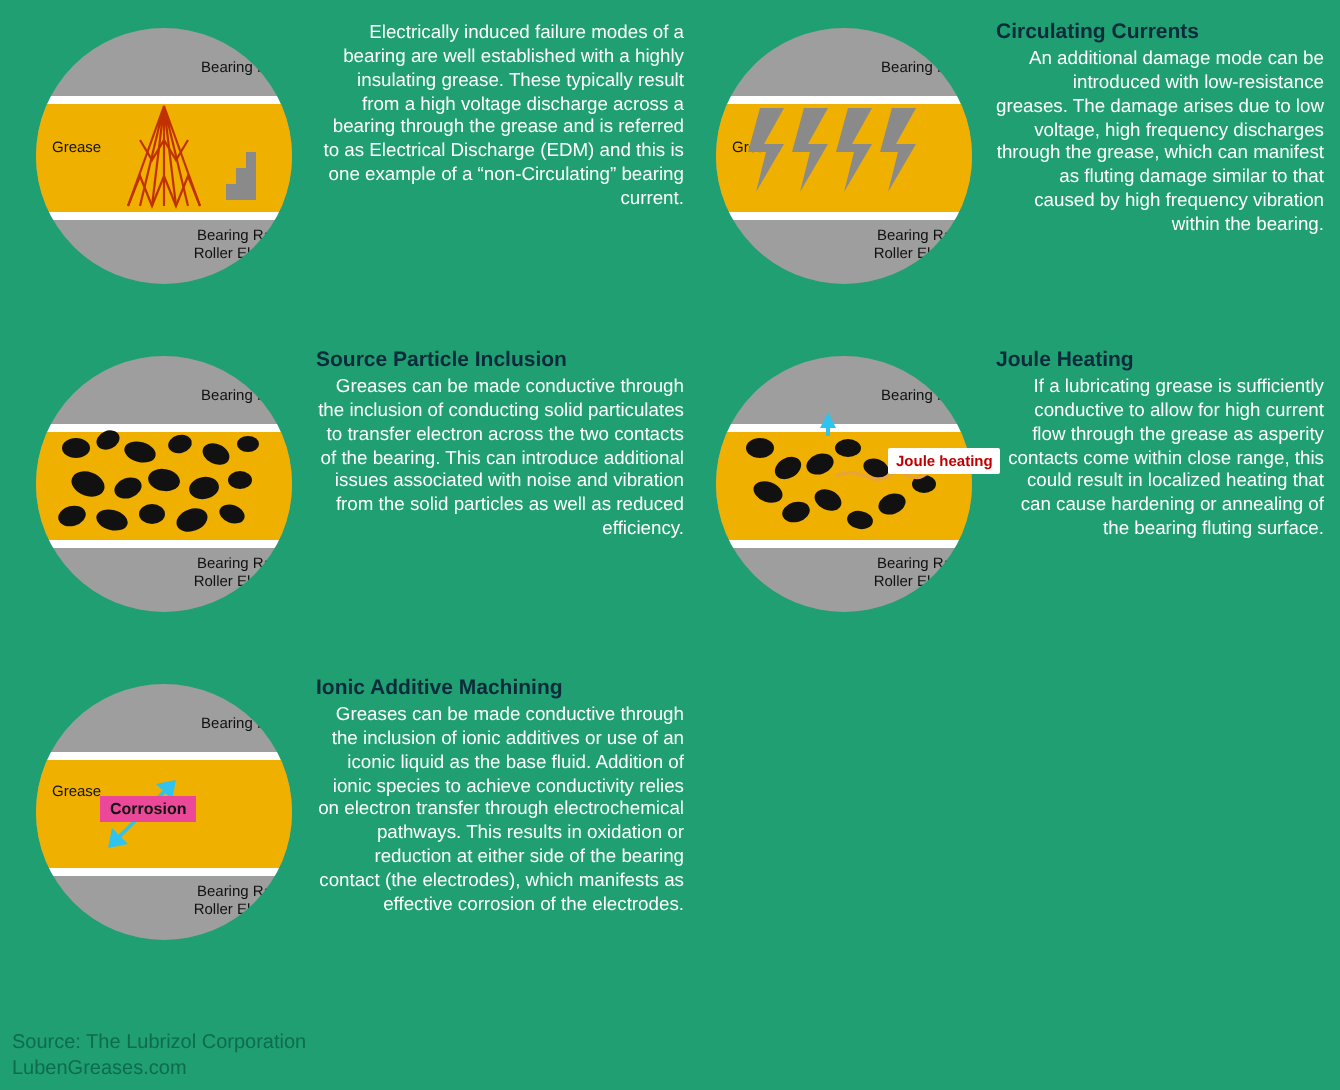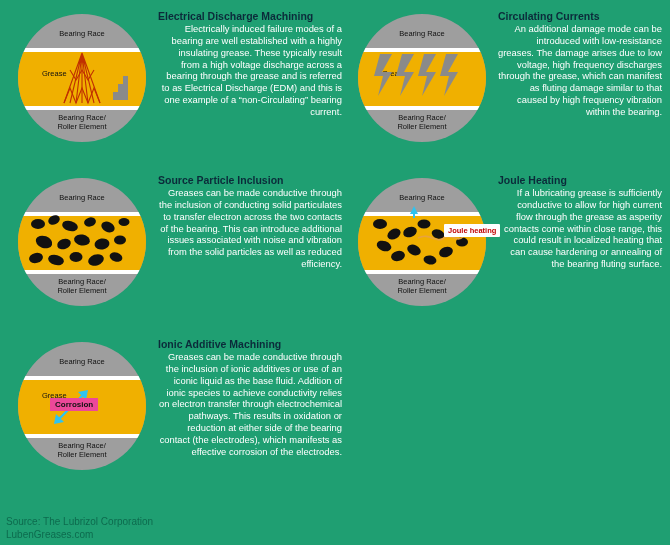--- a/index.html
+++ b/index.html
@@ -62,32 +62,32 @@
     top: 38px;
     width: 100%;
     height: 54px;
     background: #f0b000;
   }
   .lbl {
     position: absolute;
     font-size: 7.5px;
     color: #111;
     line-height: 1.15;
-    text-align: center;
+    text-align: right;
     width: 100%;
     left: 0;
   }
   .lbl-race-top {
     top: 16px;
   }
   .lbl-race-bot {
     top: 100px;
   }
   .lbl-grease {
-    left: 24px;
+    left: 8px;
     top: 56px;
     width: auto;
     text-align: left;
     font-size: 7.5px;
   }
   .txt {
     flex: 1;
     padding-left: 6px;
     padding-top: 2px;
   }
@@ -162,21 +162,20 @@
           <path d="M70 45 L52 95 M70 45 L58 95 M70 45 L64 95 M70 45 L70 95 M70 45 L76 95 M70 45 L82 95 M70 45 L88 95"></path>
           <path d="M52 95 L58 80 L64 95 L70 80 L76 95 L82 80 L88 95"></path>
           <path d="M58 62 L64 72 L70 62 L76 72 L82 62"></path>
         </g>
         <g fill="#8a8a8a">
           <polygon points="96,92 101,92 101,84 106,84 106,76 111,76 111,68 116,68 116,92"></polygon>
         </g>
       </svg>
     </div>
     <div class="txt">
-      <p class="ttl">Electrical Discharge Machining</p>
       <p class="body">Electrically induced failure modes of a bearing are well established with a highly insulating grease. These typically result from a high voltage discharge across a bearing through the grease and is referred to as Electrical Discharge (EDM) and this is one example of a “non-Circulating” bearing current.</p>
     </div>
   </div>
 
   <div class="panel" style="left:352px; top:8px; width:310px;">
     <div class="fig">
       <div class="circle">
         <div class="grease"></div>
         <div class="band band-top"></div>
         <div class="band band-bot"></div>

